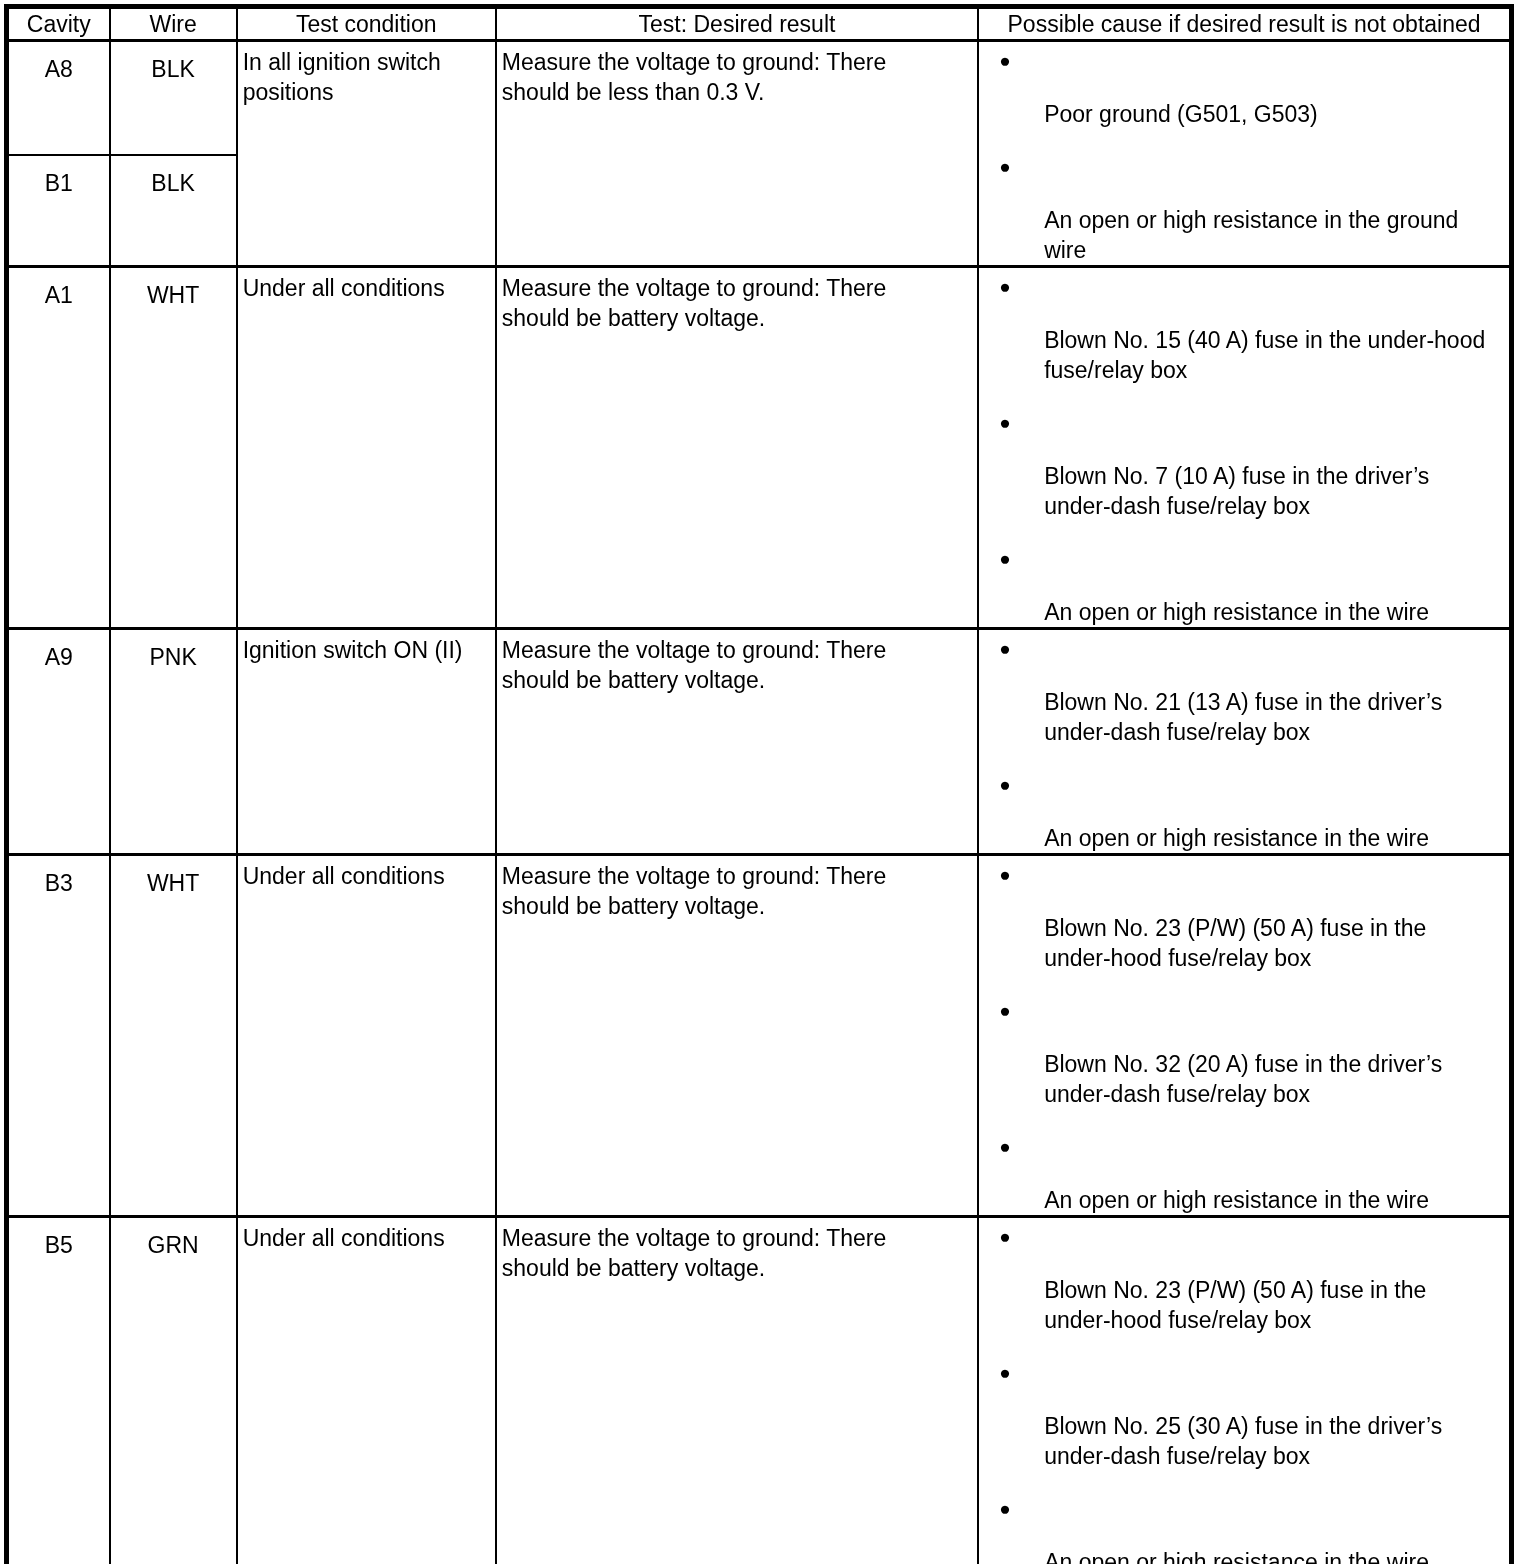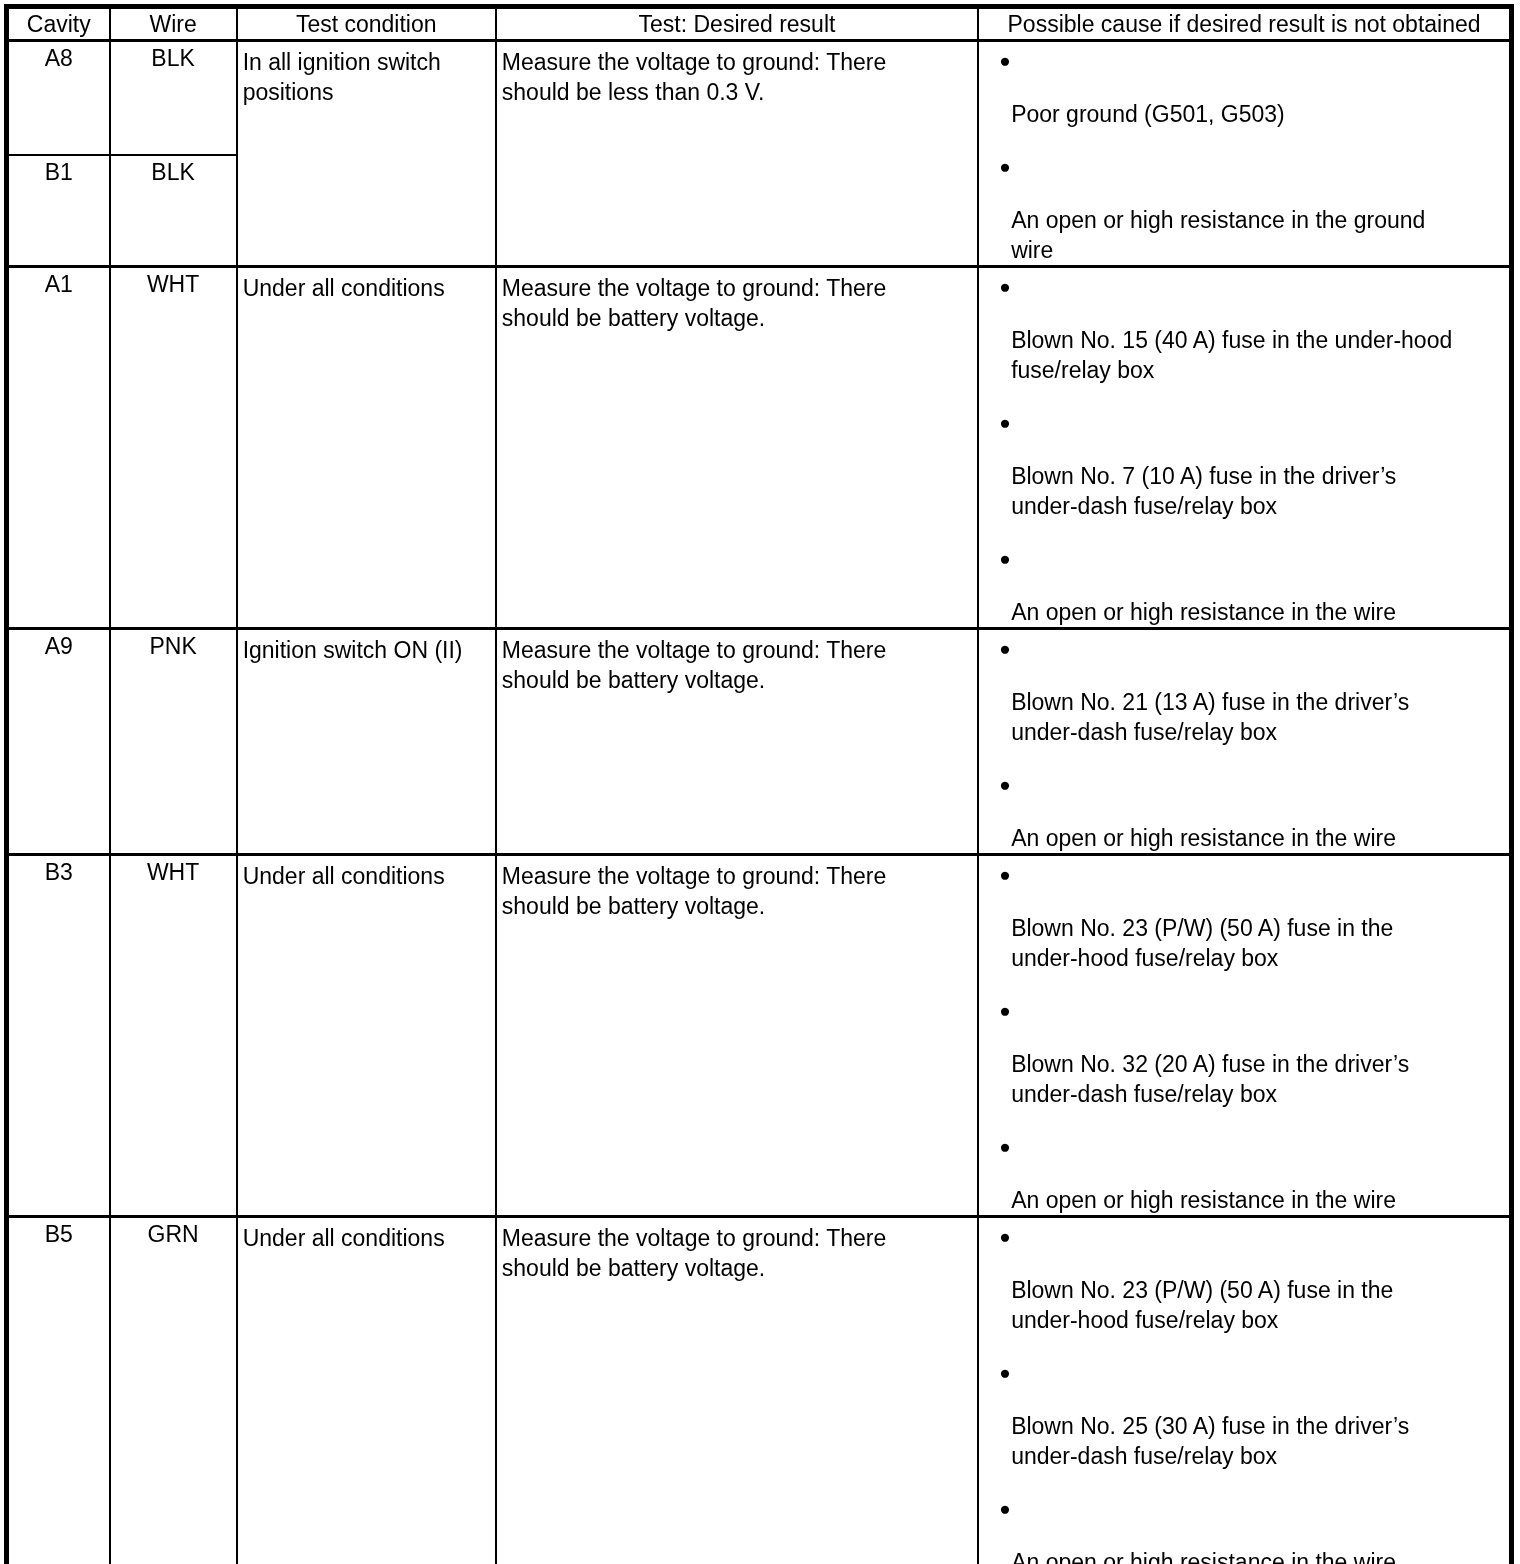--- a/index.html
+++ b/index.html
@@ -41,37 +41,37 @@
     text-align: center;
     font-weight: normal;
     border-bottom: 3px solid #000000;
     padding: 0 2px;
     white-space: nowrap;
   }
   tr.row-start > td { border-top: 3px solid #000000; }
 
   td.cell-cavity, td.cell-wire {
     text-align: center;
-    padding-top: 1px;
+    padding-top: 12px;
   }
   td.cell-cond, td.cell-result {
     padding: 5px 20px 0 5px;
   }
   td.cell-cause {
     padding: 4px 4px 0 20px;
   }
   .cause-item + .cause-item { margin-top: 23px; }
   .bullet {
     display: block;
     font-size: 19px;
     line-height: 30px;
   }
   .cause-text {
     margin-top: 23px;
-    margin-left: 12px;
+    margin-left: 45px;
     max-width: 452px;
   }
 </style>
 </head>
 <body>
 
 <table class="test-table">
   <colgroup>
     <col class="c-cavity">
     <col class="c-wire">

